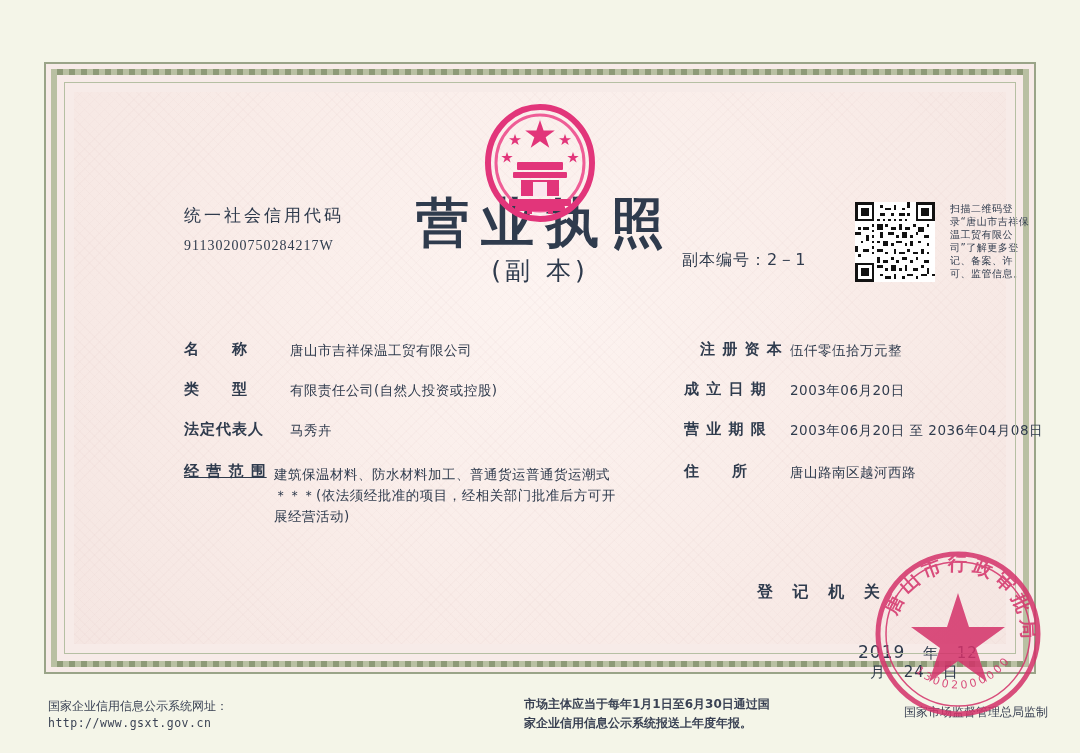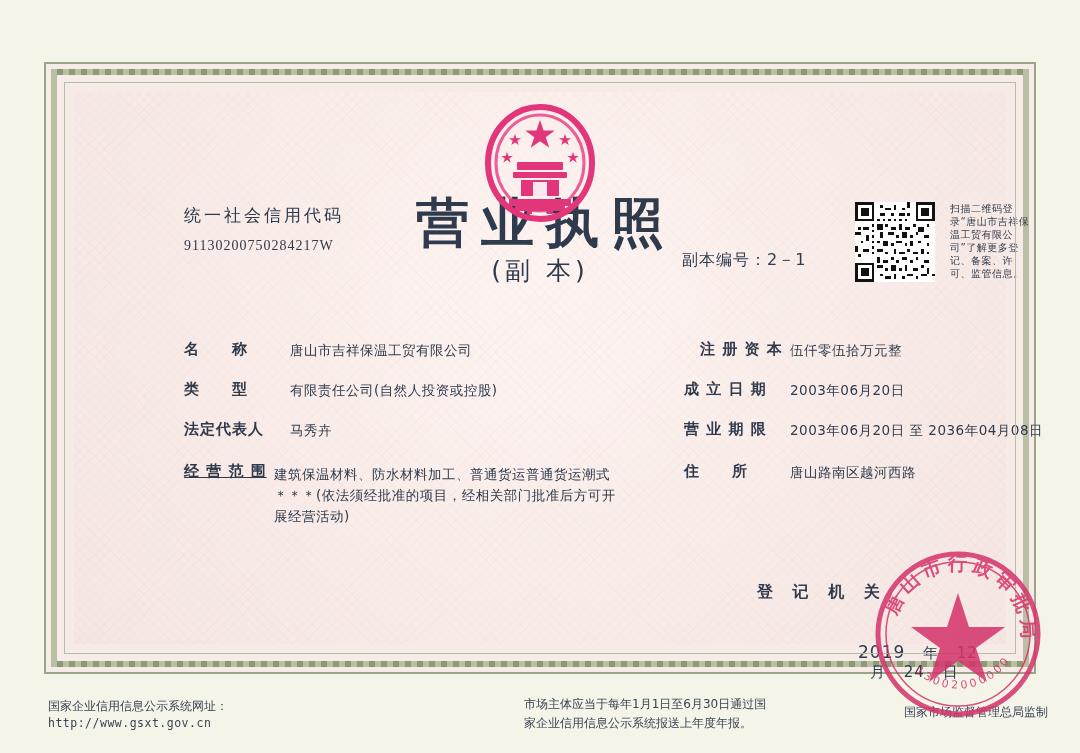--- a/index.html
+++ b/index.html
@@ -115,21 +115,21 @@
     z-index:5;opacity:.85;
   }
 
   
   .footer{
     position:absolute;left:0;right:0;top:690px;height:63px;
     font-size:12px;color:#3a4254;
   }
   .foot-left{position:absolute;left:48px;top:8px;line-height:17px;}
   .foot-left .url{font-family:"DejaVu Sans Mono","Liberation Mono",monospace;font-size:11.5px;letter-spacing:.5px;}
-  .foot-center{position:absolute;left:524px;top:5px;line-height:19px;text-align:left;}
+  .foot-center{position:absolute;left:524px;top:5px;line-height:19px;text-align:left;font-weight:bold;}
   .foot-right{position:absolute;right:32px;top:14px;}
 </style>
 </head>
 <body>
 
 <div class="cert">
   <div class="inner">
 
     <svg class="emblem" viewBox="0 0 110 118">
       <g fill="#e2357a">

